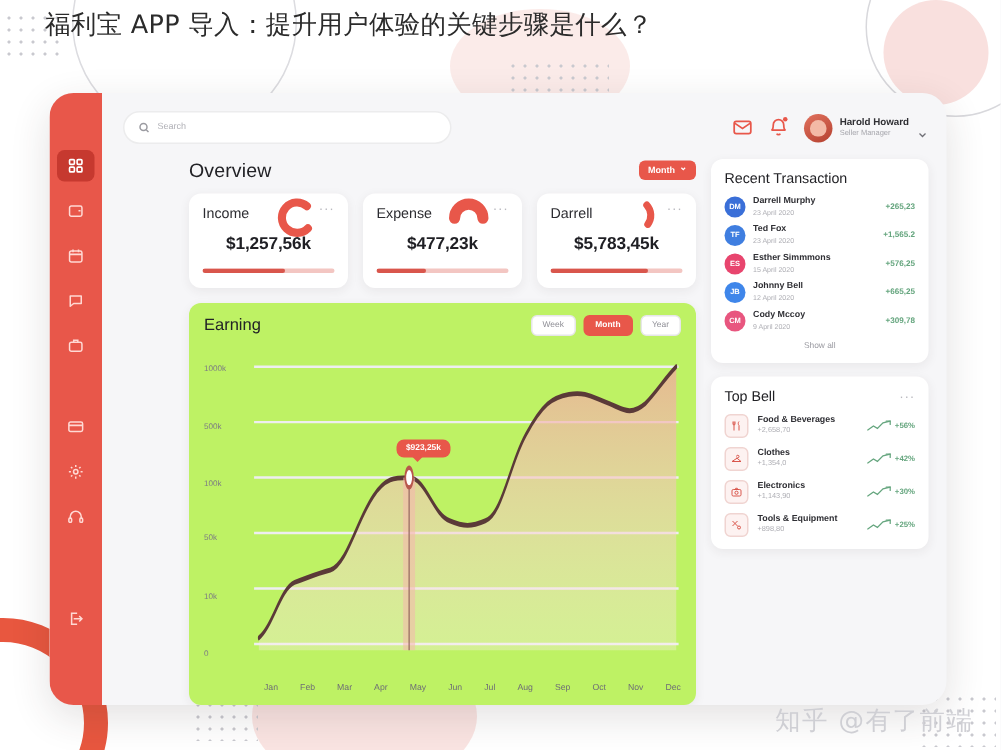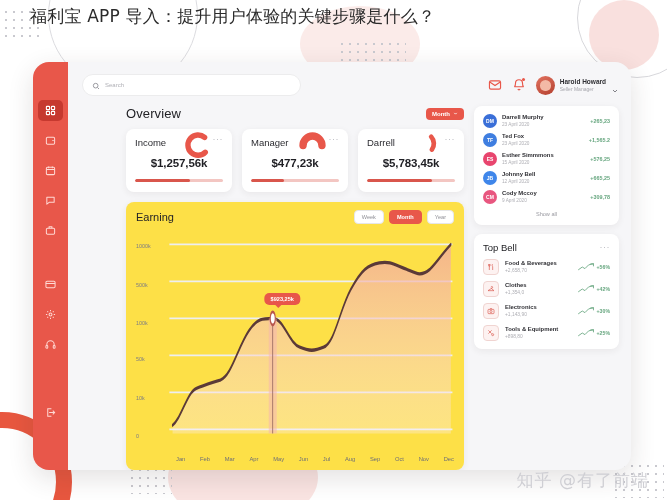--- a/index.html
+++ b/index.html
@@ -148,21 +148,21 @@
   .stat-dots { margin-left: auto; color: #b9b9bf; font-size: 9px; line-height: .6; letter-spacing: .5px; }
   .stat-val { font-size: 11.5px; font-weight: bold; color: #1f1f24; margin-top: 9px; letter-spacing: -.1px; }
   .bar-track { margin-top: 10px; height: 3px; border-radius: 2px; background: #f3c6c2; overflow: hidden; }
   .bar-fill { height: 100%; border-radius: 2px; background: #d9564c; }
   .arc {
     position: absolute; right: 22px; top: 3px; width: 27px; height: 27px;
   }
 
   
   .earn-card {
-    margin-top: 10px; background: #fde047; border-radius: 8px;
+    margin-top: 10px; background: #bef264; border-radius: 8px;
     box-shadow: 0 2px 7px rgba(60,40,40,.07);
     padding: 8px 10px 6px; flex: 1; display: flex; flex-direction: column; min-height: 0;
   }
   .earn-head { display: flex; align-items: center; }
   .earn-title { font-size: 11px; color: #222226; }
   .seg { margin-left: auto; display: flex; gap: 5px; }
   .seg-btn {
     font-size: 5.6px; padding: 3px 7px; border-radius: 4px;
     border: 1px solid #e6e6e8; background: #fff; color: #8f8f96; cursor: pointer;
   }
@@ -398,21 +398,21 @@
             <div class="bar-track">
               <div class="bar-fill" style="width:62%"></div>
             </div>
             <svg class="arc" viewBox="0 0 40 40">
               <path d="M32 8 A15 15 0 1 0 33 30" fill="none" stroke="#e8574a" stroke-width="8" stroke-linecap="round"></path>
             </svg>
           </div>
 
           <div class="stat-card">
             <div class="stat-top">
-              <span class="stat-label">Manager</span>
+              <span class="stat-label">Expense</span>
               <span class="stat-dots">···</span>
             </div>
             <div class="stat-val">$477,23k</div>
             <div class="bar-track">
               <div class="bar-fill" style="width:38%"></div>
             </div>
             <svg class="arc" viewBox="0 0 40 40">
               <path d="M6 20 A14 14 0 0 1 34 20" fill="none" stroke="#e8574a" stroke-width="11" stroke-linecap="round"></path>
             </svg>
           </div>
@@ -502,20 +502,23 @@
             <span class="xlab">Oct</span>
             <span class="xlab">Nov</span>
             <span class="xlab">Dec</span>
           </div>
         </div>
       </div>
 
       <div class="col-right">
 
         <div class="panel">
+          <div class="panel-head">
+            <span class="panel-title">Recent Transaction</span>
+          </div>
 
           <div class="tx">
             <div class="tx-av" style="background:#3a6fd8">DM</div>
             <div class="tx-mid">
               <div class="tx-name">Darrell Murphy</div>
               <div class="tx-date">23 April 2020</div>
             </div>
             <div class="tx-amt">+265,23</div>
           </div>
 

